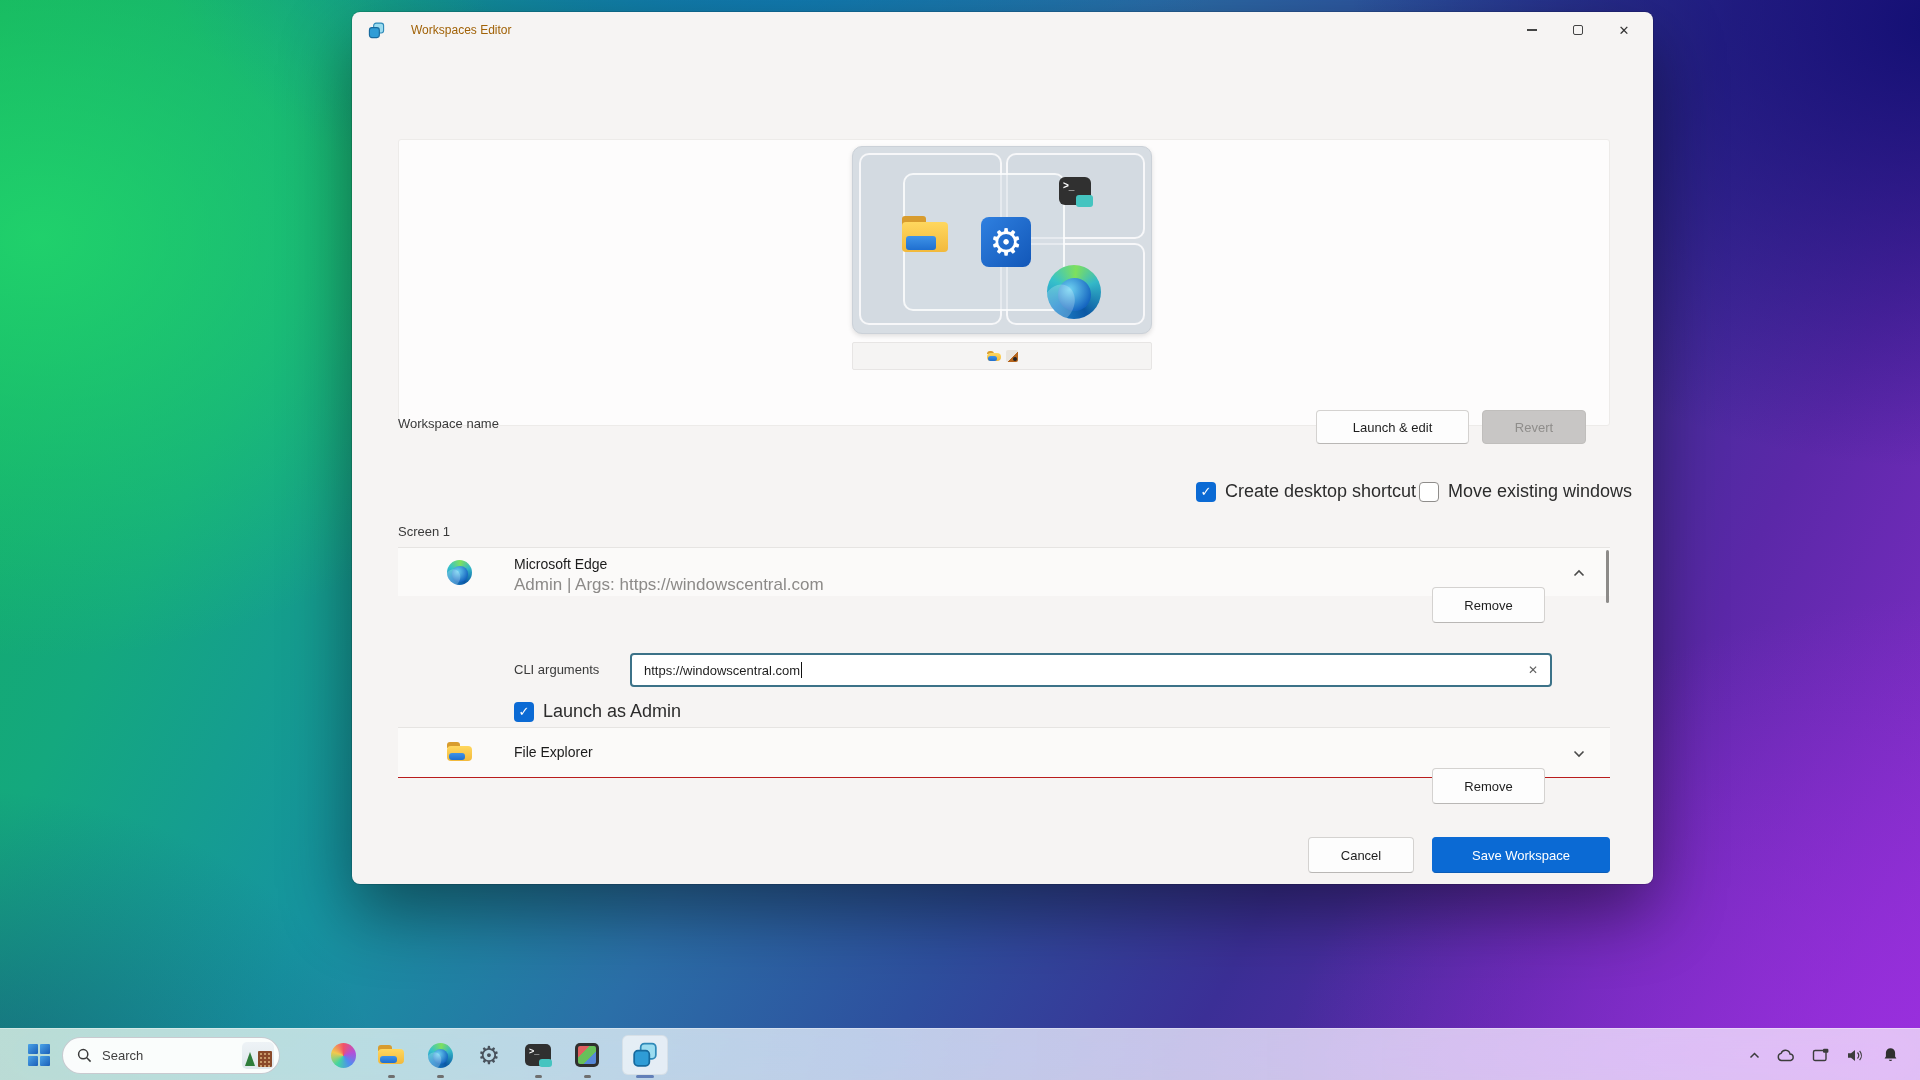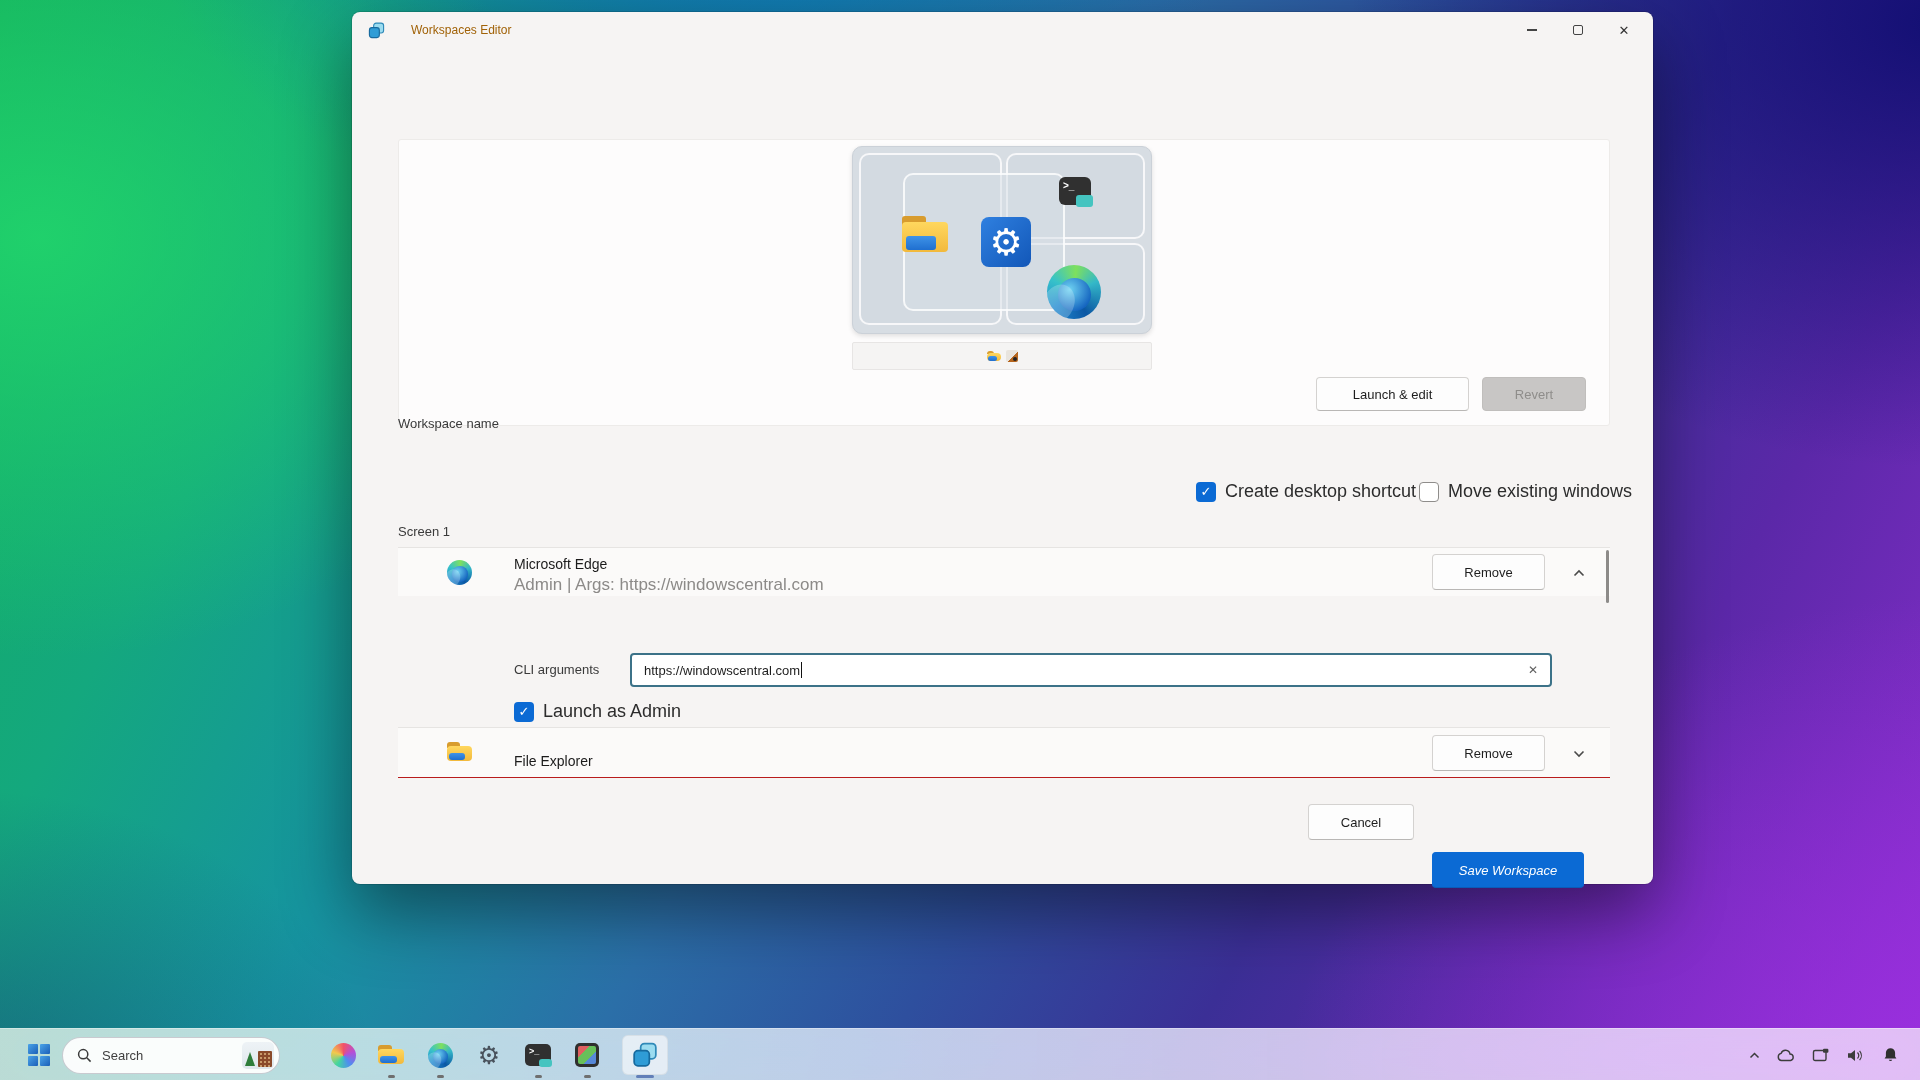--- a/index.html
+++ b/index.html
@@ -77,28 +77,28 @@
 
   .ministrip { position:absolute; left:453px; top:202px; width:300px; height:28px; background:#f5f4f3;
     border:1px solid #e7e5e4; border-radius:2px; display:flex; align-items:center; justify-content:center; gap:5px; }
   .mini1 { width:14px; height:12px; position:relative; }
   .mini2 { width:12px; height:12px; border-radius:2px; position:relative;
     background:linear-gradient(135deg,#e8e4de 0 55%,#b5651d 55% 100%); }
   .mini2::after { content:""; position:absolute; right:1px; bottom:1px; width:4px; height:4px; border-radius:50%; background:#222; }
 
   
   .btn { position:absolute; display:flex; align-items:center; justify-content:center; font-size:13px; color:#1e1e1e;
-    background:#fdfdfd; border:1px solid #d4d2d0; border-bottom-color:#b9b7b5; border-radius:4px; }
+    background:#fdfdfd; border:1px solid #d4d2d0; border-bottom-color:#b9b7b5; border-radius:4px;margin-top:33px; }
   .btn.disabled { background:#c8c6c5; border-color:#c0bebc; color:#8f8d8b; }
   .btn.primary { background:#0b6ad4; border-color:#0b6ad4; border-bottom-color:#0a5cb8; color:#fff; }
 
   .b-launch { left:964px; top:365px; width:153px; height:34px; }
   .b-revert { left:1130px; top:365px; width:104px; height:34px; }
   .b-cancel { left:956px; top:792px; width:106px; height:36px; }
-  .b-save   { left:1080px; top:840px; width:152px; height:36px;font-style:italic; }
+  .b-save   { left:1080px; top:792px; width:178px; height:36px; }
 
   
   .lbl { position:absolute; font-size:13px; color:#3a3a3a; }
   .tb-input { position:absolute; left:46px; top:452px; width:338px; height:32px; background:#fff;
     border:1px solid #cfcdcb; border-bottom:1px solid #9a9896; border-radius:3px; padding:0 10px; font-size:13px; color:#222;
     font-family:"Liberation Sans","DejaVu Sans",sans-serif; }
 
   .chk { position:absolute; display:flex; align-items:center; gap:9px; }
   .chk .box { width:20px; height:20px; border-radius:4px; display:flex; align-items:center; justify-content:center; }
   .chk .box.on { background:#0b6ad4; color:#fff; font-size:13px; }
@@ -274,21 +274,21 @@
         <input class="num" style="left: 687px;" value="858">
 
         <div class="lbl" style="left:788px; top:151px;">Height</div>
         <input class="num" style="left: 844px;" value="510">
       </div>
 
       <div class="row-head2">
         <span class="folder r-icon" style="top:13px; height:22px;">
             <span class="blue"></span>
           </span>
-        <div class="r-title" style="top:25px;text-align:center;">File Explorer</div>
+        <div class="r-title" style="top:16px;text-align:center;">File Explorer</div>
         <div class="btn r-remove2">Remove</div>
         <div class="r-chev r-chev2">
           <svg width="12" height="8" viewBox="0 0 12 8">
               <path d="M1.5 1.5 6 6l4.5-4.5" fill="none" stroke="#4a4a4a" stroke-width="1.6"></path>
             </svg>
         </div>
       </div>
     </div>
 
     <div class="btn b-cancel">Cancel</div>

